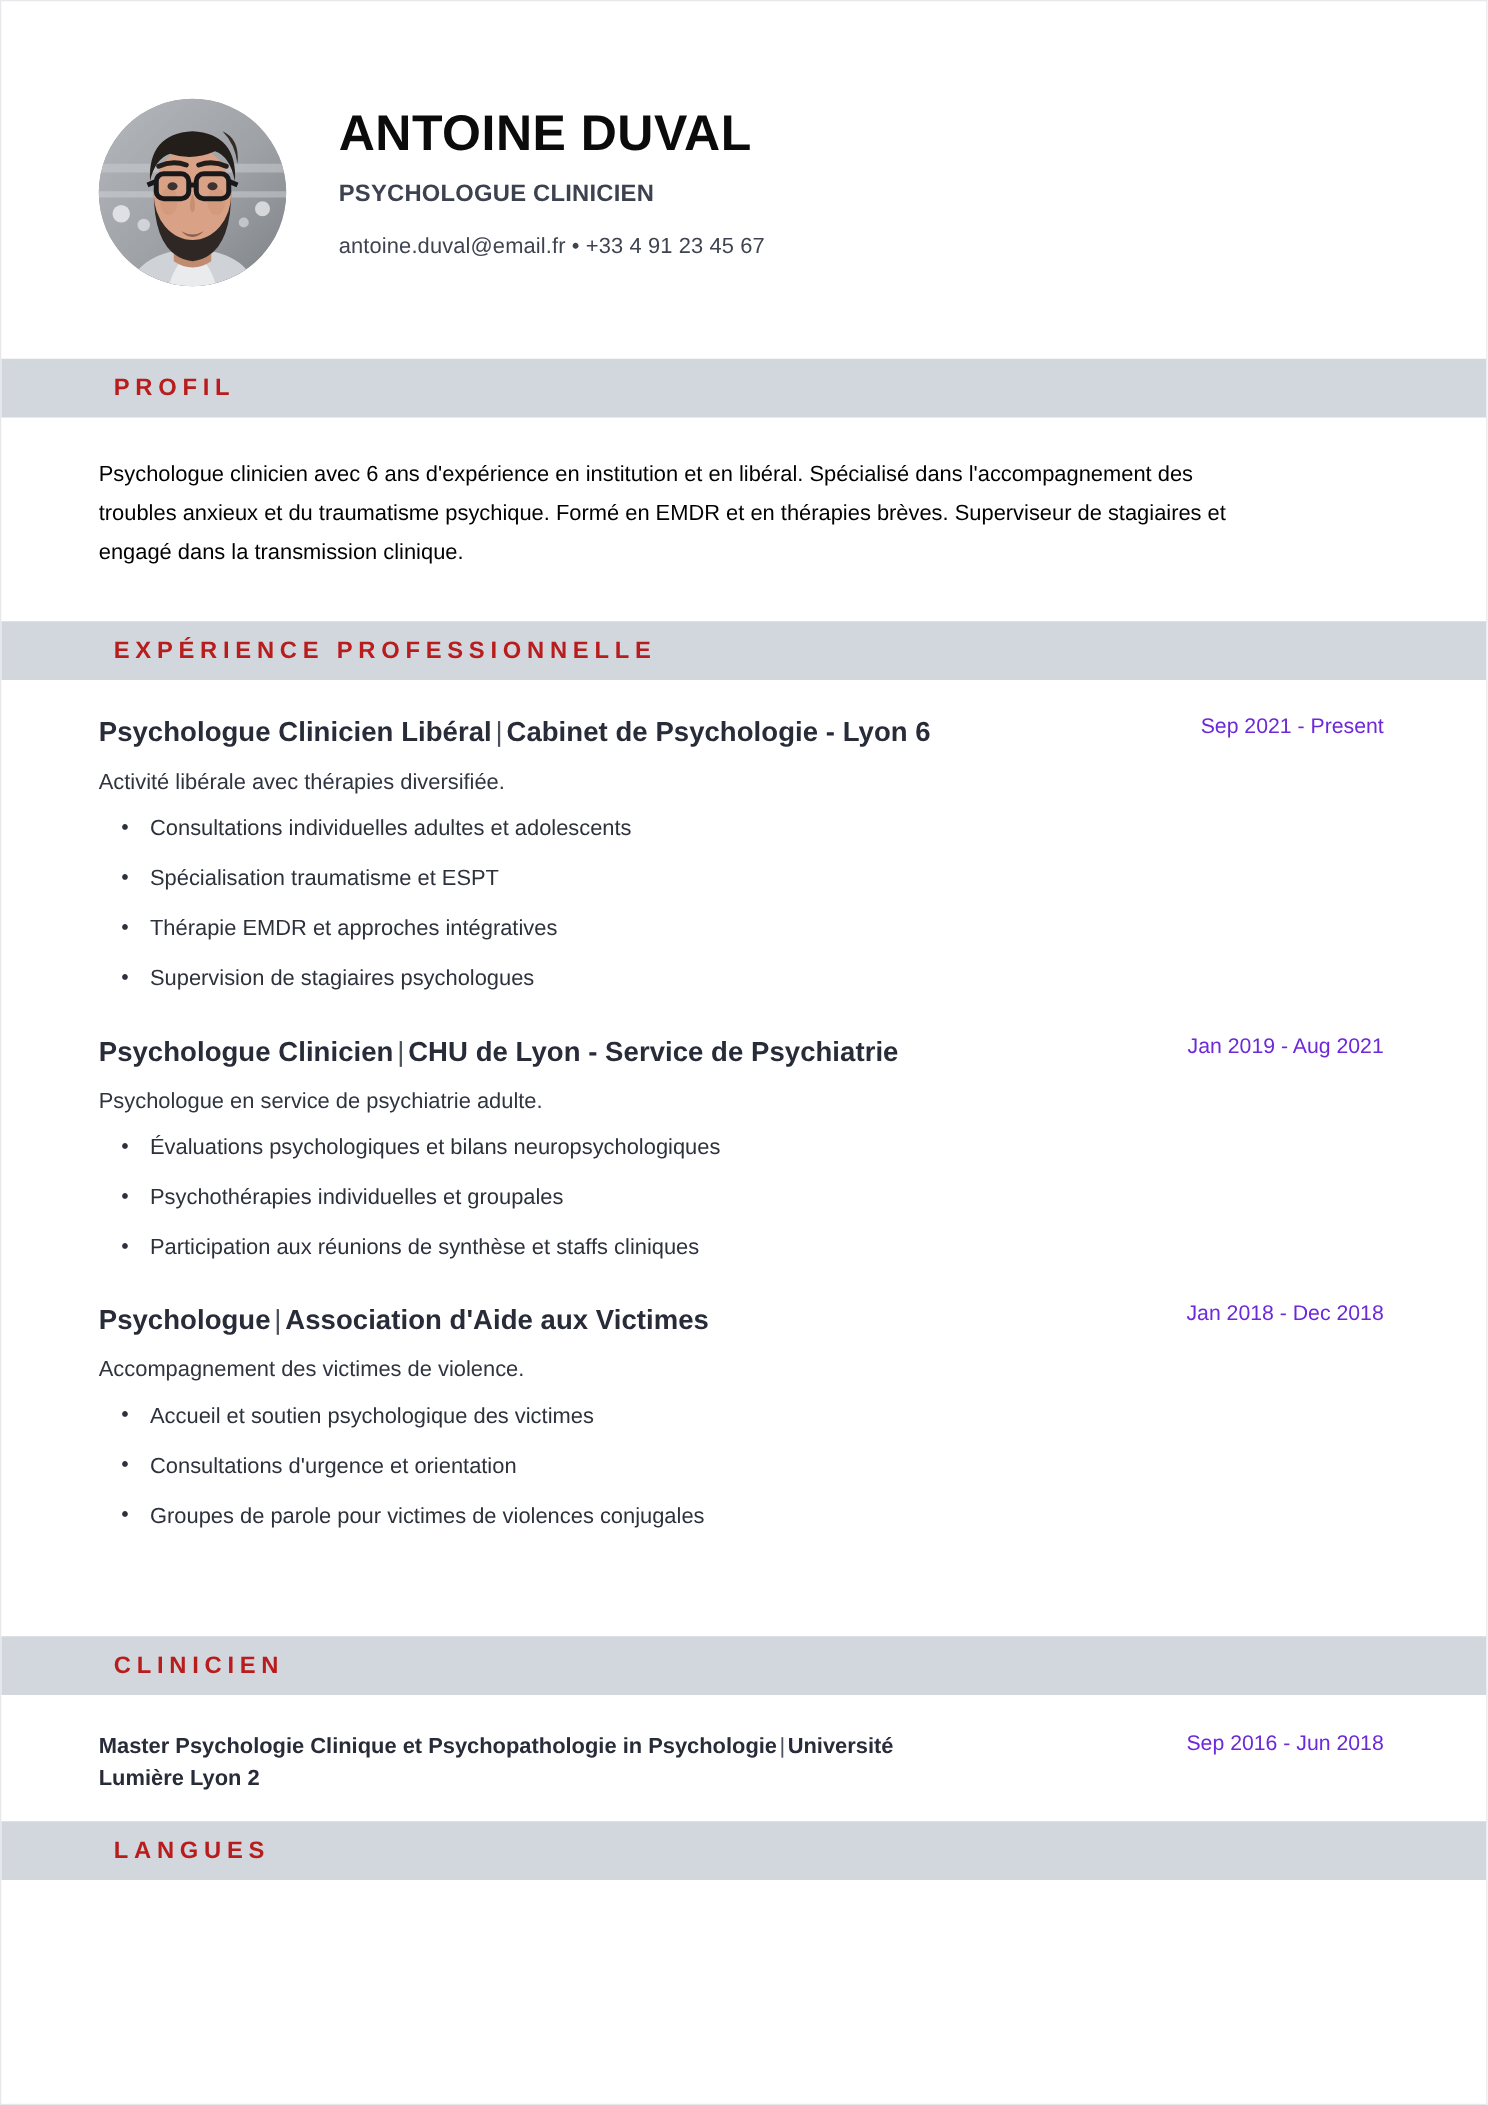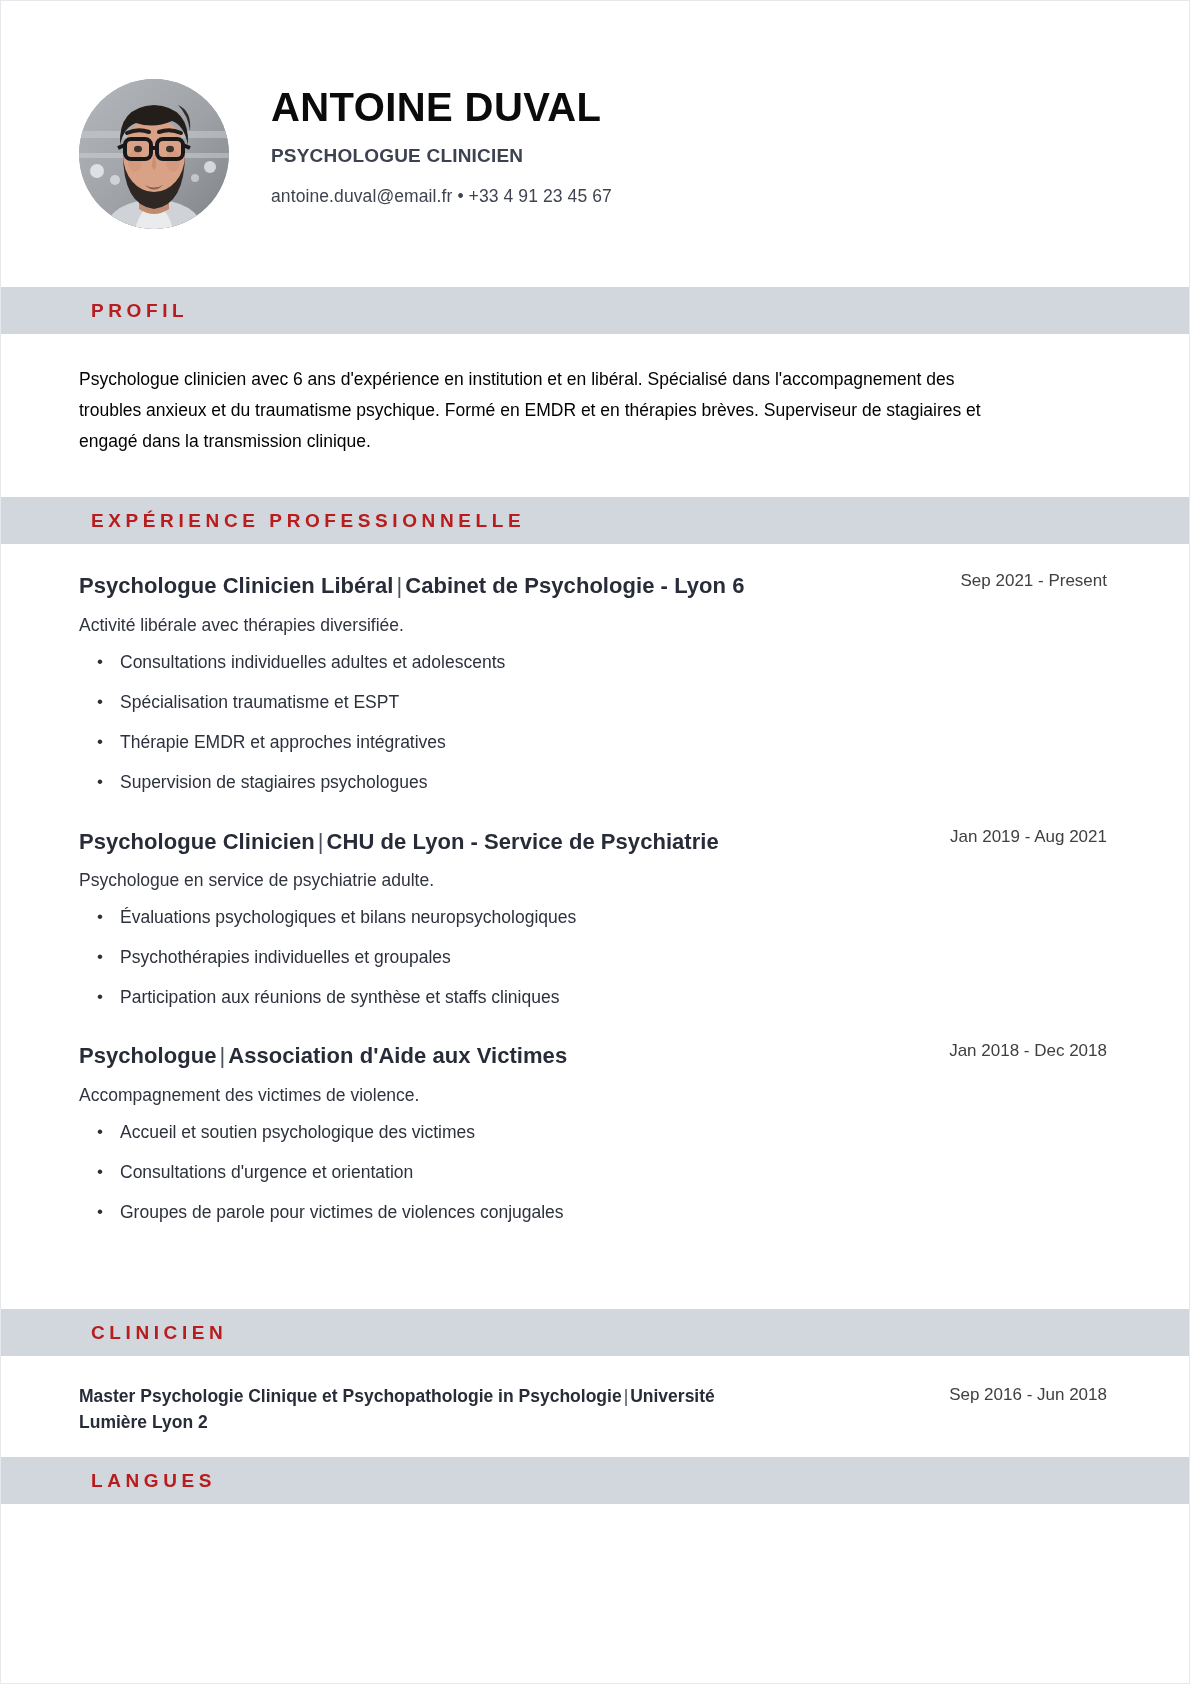--- a/index.html
+++ b/index.html
@@ -118,21 +118,21 @@
     max-width: 720px;
   }
   .entry-title .sep {
     font-weight: 400;
     color: #4b505c;
     padding: 0 3px;
   }
 
   .entry-date {
     font-size: 17px;
-    color: #404040;
+    color: #6d28d9;
     white-space: nowrap;
     padding-top: 1px;
     padding-right: 4px;
   }
 
   .entry-desc {
     margin-top: 10px;
     font-size: 17.5px;
     color: #30343f;
     line-height: 1.5;

